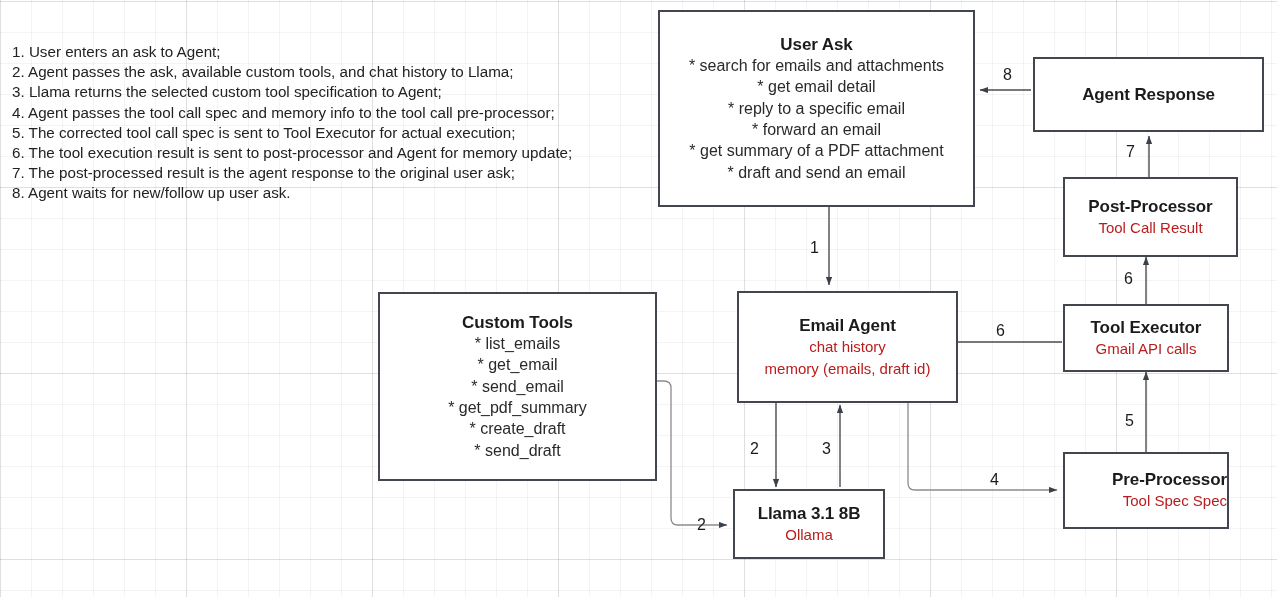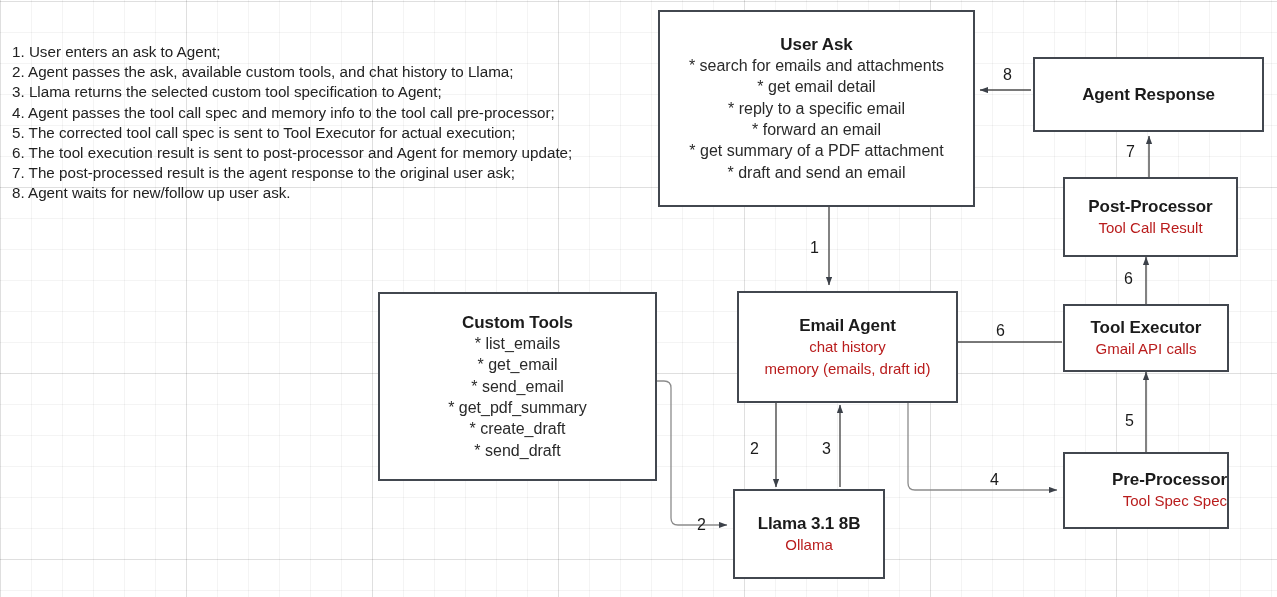--- a/index.html
+++ b/index.html
@@ -161,21 +161,21 @@
   <div class="node" style="left:1063px; top:304px; width:166px; height:68px;">
     <div class="title">Tool Executor</div>
     <div class="sub">Gmail API calls</div>
   </div>
 
   <div class="node" style="left:1063px; top:452px; width:166px; height:77px;align-items:flex-end;">
     <div class="title">Pre-Processor</div>
     <div class="sub">Tool Spec Spec</div>
   </div>
 
-  <div class="node" style="left:733px; top:489px; width:152px; height:90px;">
+  <div class="node" style="left:733px; top:489px; width:152px; height:70px;">
     <div class="title">Llama 3.1 8B</div>
     <div class="sub">Ollama</div>
   </div>
 
   <div class="edge-label" style="left:810px; top:239px;">1</div>
   <div class="edge-label" style="left:750px; top:440px;">2</div>
   <div class="edge-label" style="left:697px; top:516px;">2</div>
   <div class="edge-label" style="left:822px; top:440px;">3</div>
   <div class="edge-label" style="left:990px; top:471px;">4</div>
   <div class="edge-label" style="left:1125px; top:412px;">5</div>

